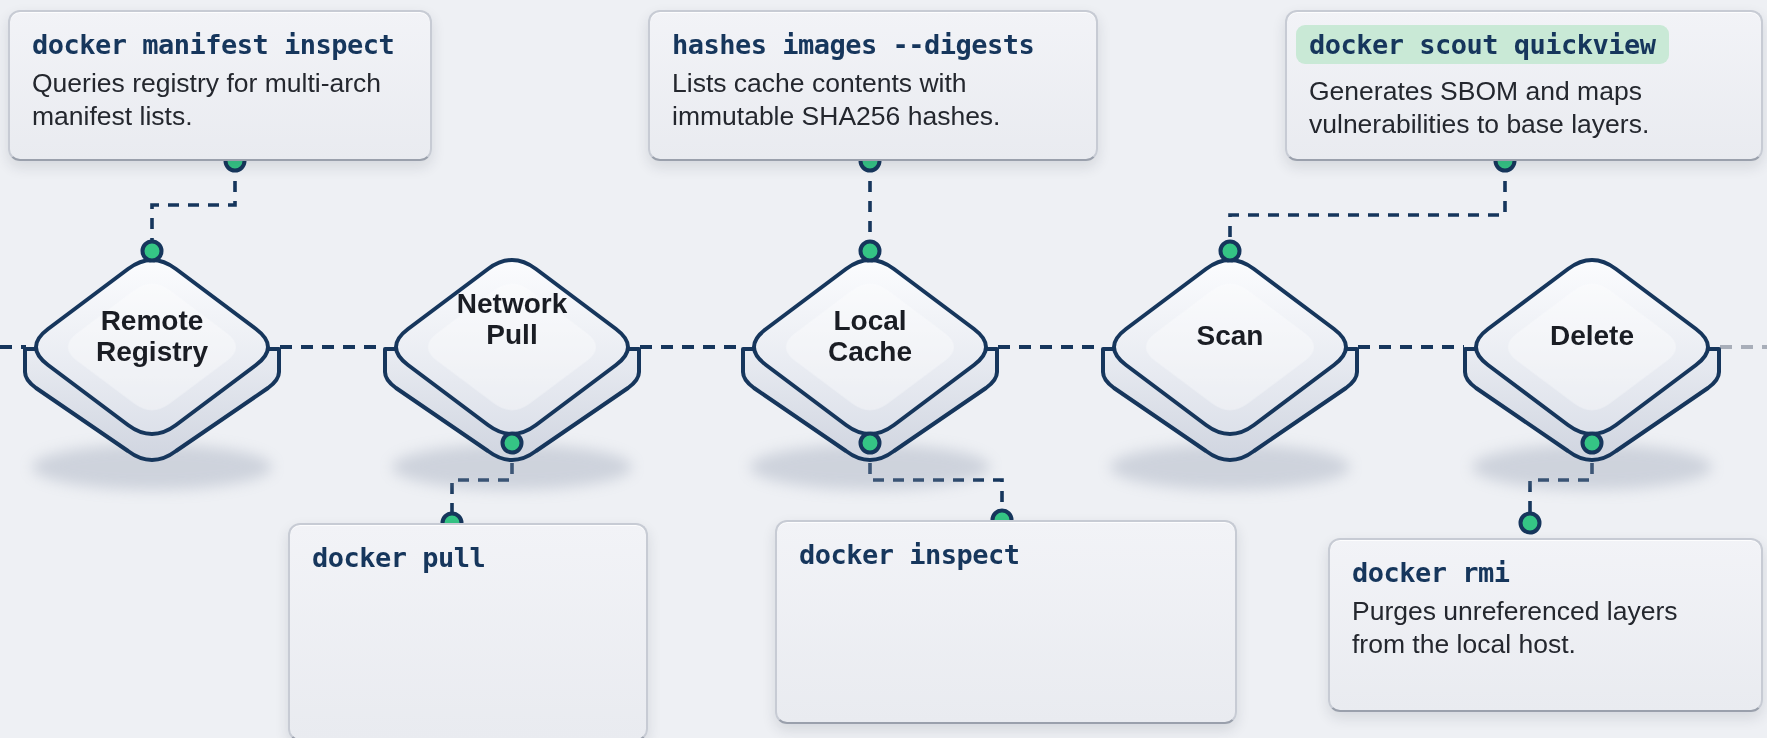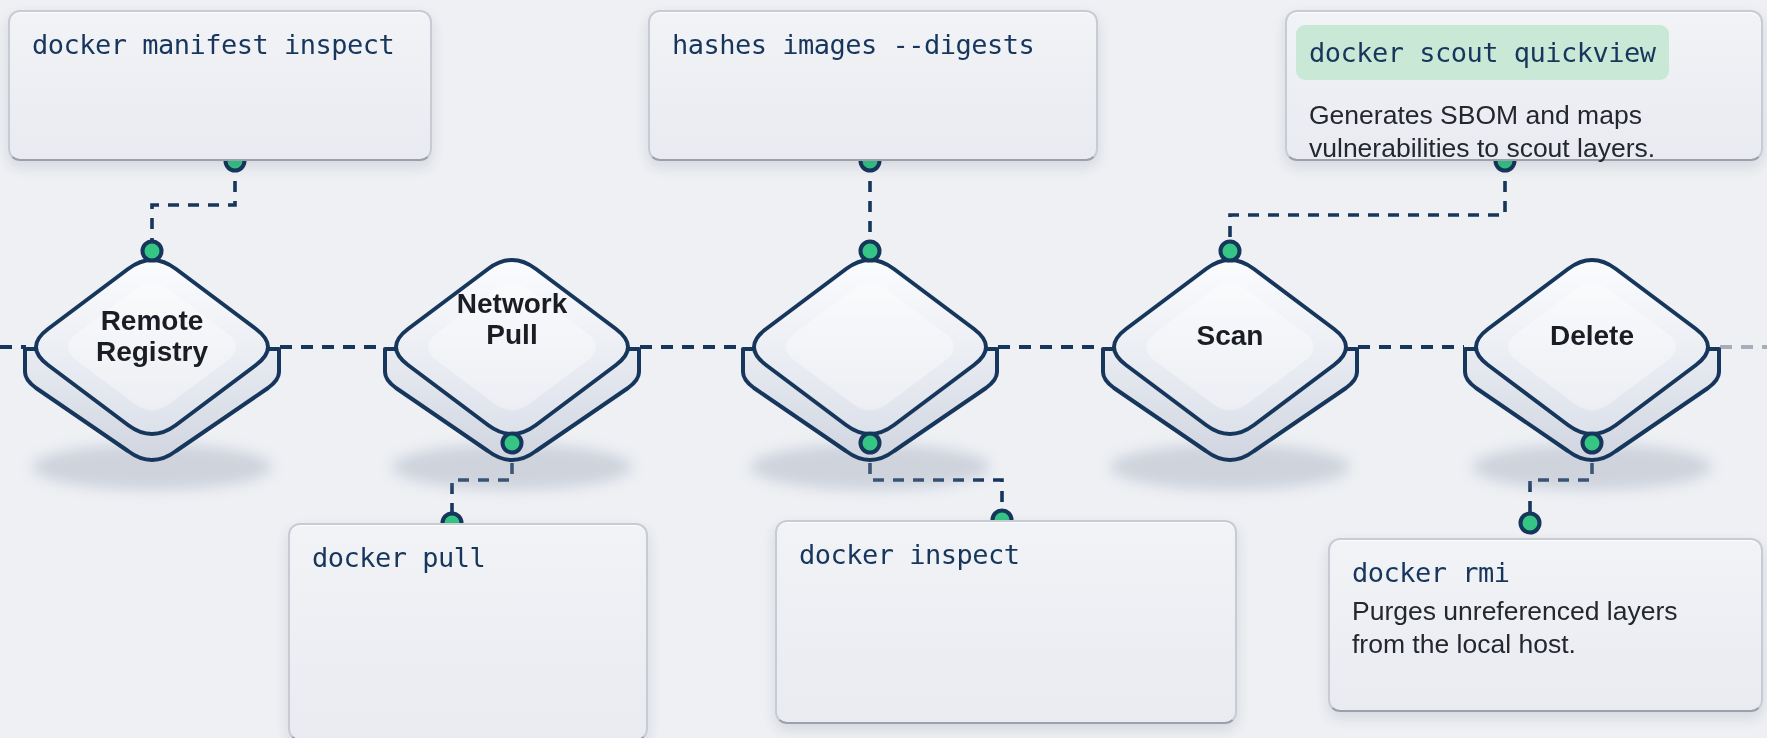--- a/index.html
+++ b/index.html
@@ -23,26 +23,26 @@
     position:absolute;box-sizing:border-box;
     background:linear-gradient(180deg,#f2f3f7 0%,#e9ebf0 100%);
     border:2px solid #c7cbd4;
     border-bottom-color:#9aa0ac;
     border-radius:12px;
     box-shadow:0 6px 14px rgba(30,40,60,0.12), inset 0 1px 0 rgba(255,255,255,0.8);
     padding:17px 22px;
   }
   .cmd{
     font-family:"DejaVu Sans Mono",monospace;
-    font-weight:normal;font-size:27px;letter-spacing:-0.5px;
+    font-weight:bold;font-size:27px;letter-spacing:-0.5px;
     color:#16365c;margin-bottom:7px;white-space:nowrap;
   }
   .cmd.highlighted{
     display:inline-block;background:#c9e9d6;border-radius:9px;
-    padding:12px 13px;margin-left:-13px;margin-top:-4px;margin-bottom:19px;
+    padding:4px 13px;margin-left:-13px;margin-top:-4px;margin-bottom:11px;
   }
   .desc{
     font-size:26.5px;line-height:1.26;color:#24272e;white-space:pre-line;
   }
 
   
   .node-label{
     position:absolute;transform:translate(-50%,-50%);
     font-size:28px;font-weight:bold;color:#1a1d24;
     text-align:center;line-height:1.12;white-space:pre-line;
@@ -112,37 +112,43 @@
       <circle cx="512" cy="443" r="9.5"></circle>
       <circle cx="870" cy="443" r="9.5"></circle>
       <circle cx="1592" cy="443" r="9.5"></circle>
     </g>
   </svg>
 
   <div class="node-label" style="left:152px;top:336px">Remote
 Registry</div>
   <div class="node-label" style="left:512px;top:319px">Network
 Pull</div>
+  <div class="node-label" style="left:870px;top:336px">Local
+Cache</div>
   <div class="node-label" style="left:1230px;top:336px">Scan</div>
   <div class="node-label" style="left:1592px;top:336px">Delete</div>
 
   <div class="card" style="left:8px;top:10px;width:424px;height:151px">
     <div class="cmd">docker manifest inspect</div>
+    <div class="desc">Queries registry for multi-arch
+manifest lists.</div>
   </div>
 
   <div class="card" style="left:648px;top:10px;width:450px;height:151px">
     <div class="cmd">hashes images --digests</div>
+    <div class="desc">Lists cache contents with
+immutable SHA256 hashes.</div>
   </div>
 
   <div class="card" style="left:1285px;top:10px;width:478px;height:151px">
     <div>
       <div class="cmd highlighted">docker scout quickview</div>
     </div>
     <div class="desc">Generates SBOM and maps
-vulnerabilities to scout layers.</div>
+vulnerabilities to base layers.</div>
   </div>
 
   <div class="card" style="left:288px;top:523px;width:360px;height:218px">
     <div class="cmd">docker pull</div>
   </div>
 
   <div class="card" style="left:775px;top:520px;width:462px;height:204px">
     <div class="cmd">docker inspect</div>
   </div>
 

